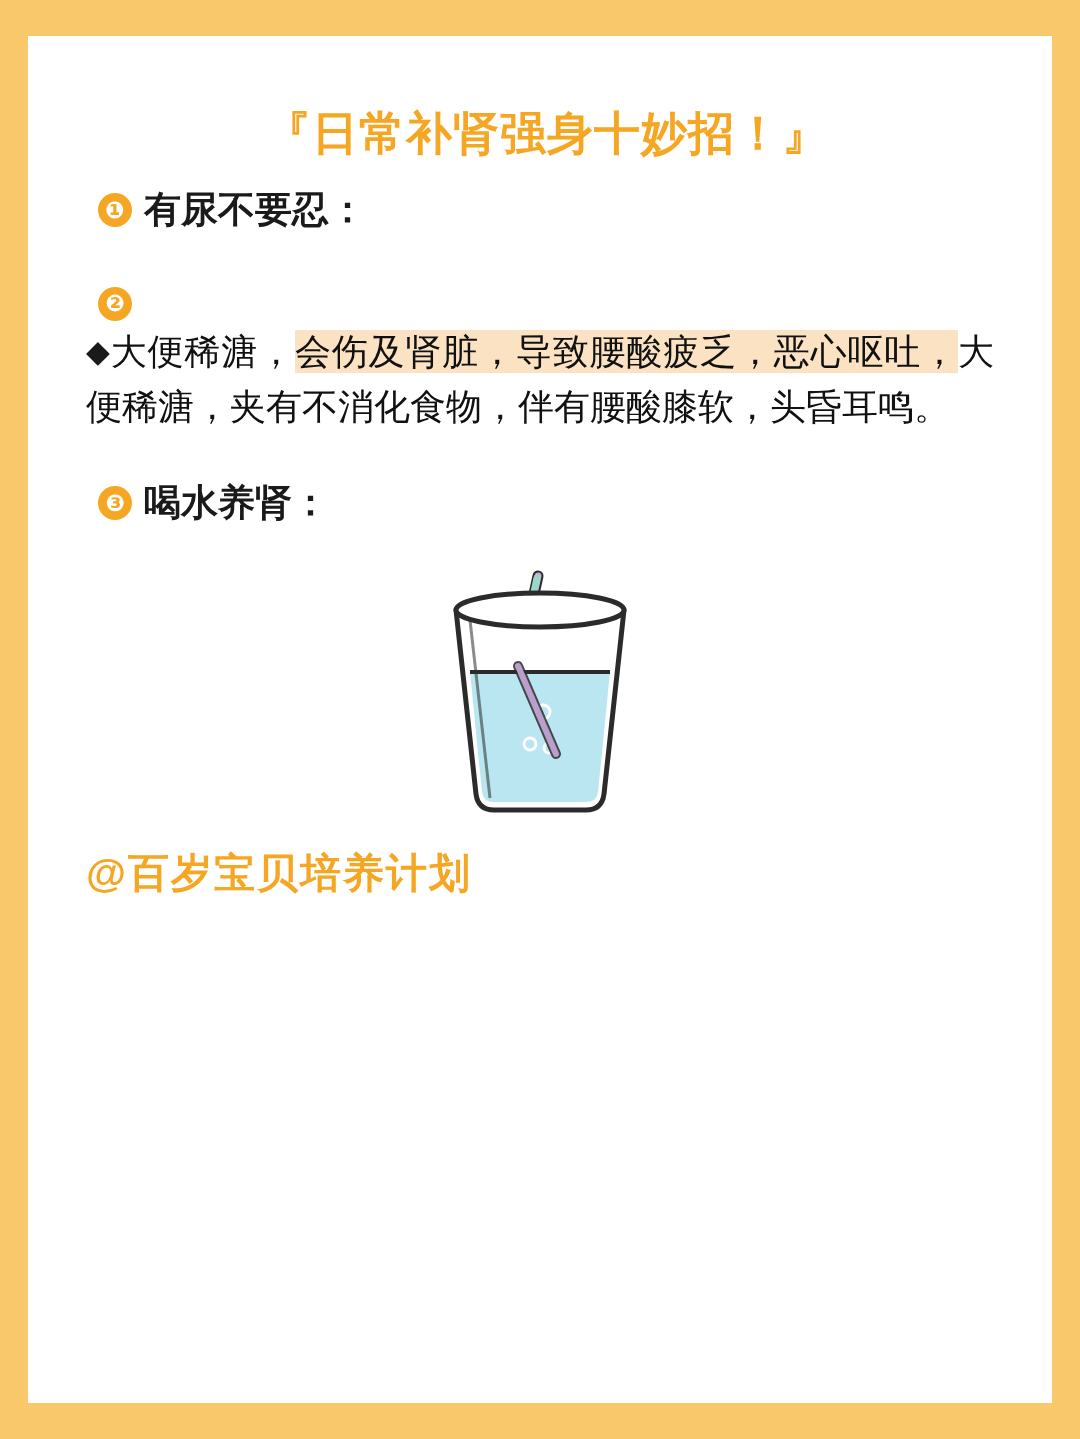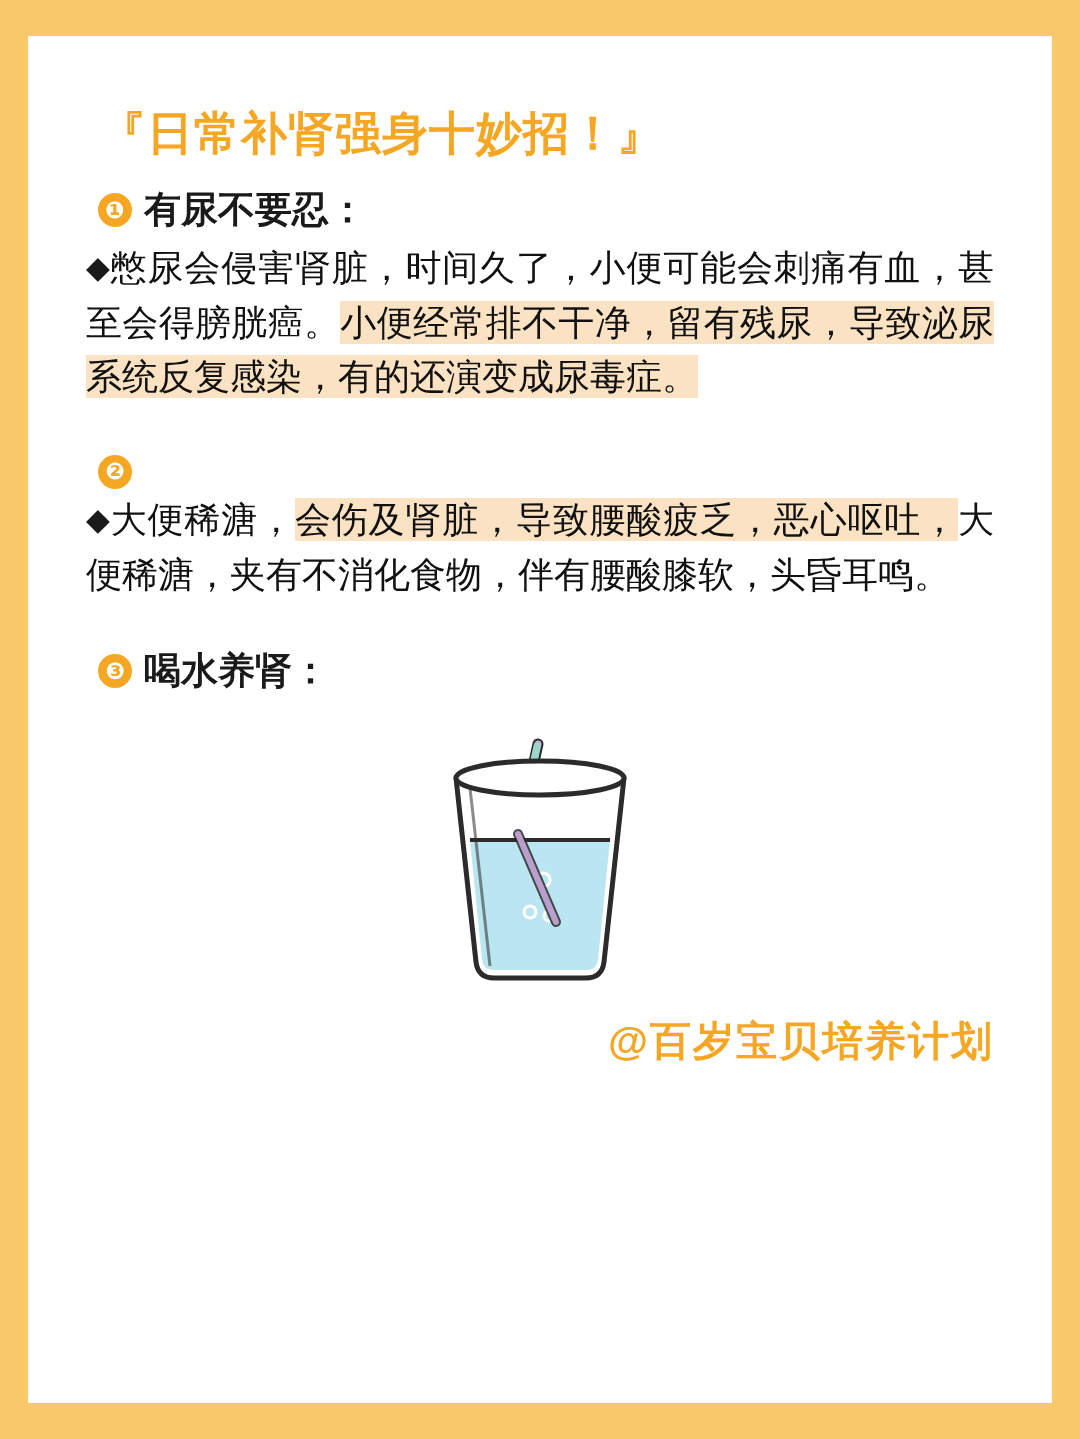--- a/index.html
+++ b/index.html
@@ -25,20 +25,21 @@
     overflow: hidden;
   }
   .title {
     color: #F5A623;
     font-size: 46px;
     font-weight: bold;
     letter-spacing: 1px;
     margin: 0 0 22px 14px;
     line-height: 1.2;
     white-space: nowrap;
+    text-align: center;
   }
   .section {
     margin-bottom: 16px;
   }
   .sec-head {
     display: flex;
     align-items: center;
     gap: 12px;
     margin: 0 0 4px 12px;
     font-size: 37px;
@@ -83,43 +84,40 @@
   .gap-md { height: 34px; }
   .art {
     width: 100%;
     display: flex;
     justify-content: center;
     align-items: flex-start;
     margin-top: 18px;
     height: 280px;
   }
   .footer {
-    text-align: right;
+    text-align: left;
     color: #F5A623;
     font-size: 41px;
     font-weight: bold;
     letter-spacing: 2px;
     margin-top: 18px;
   }
 </style>
 </head>
 <body>
 
 <div class="card">
 
   <h1 class="title">『日常补肾强身十妙招！』</h1>
 
   <div class="section">
     <div class="sec-head">
       <span class="badge">❶</span>
       <span>有尿不要忍：</span>
     </div>
-    <p class="body-text">
-      <span class="diamond">◆</span><span>憋尿会侵害肾脏，时间久了，小便可能会刺痛有血，甚至会得膀胱癌。</span><span class="hl">小便经常排不干净，留有残尿，导致泌尿系统反复感染，有的还演变成尿毒症。</span>
-    </p>
   </div>
 
   <div class="gap-md"></div>
 
   <div class="section">
     <div class="sec-head">
       <span class="badge">❷</span>
     </div>
     <p class="body-text">
       <span class="diamond">◆</span><span>大便稀溏，</span><span class="hl">会伤及肾脏，导致腰酸疲乏，恶心呕吐，</span><span>大便稀溏，夹有不消化食物，伴有腰酸膝软，头昏耳鸣。</span>

